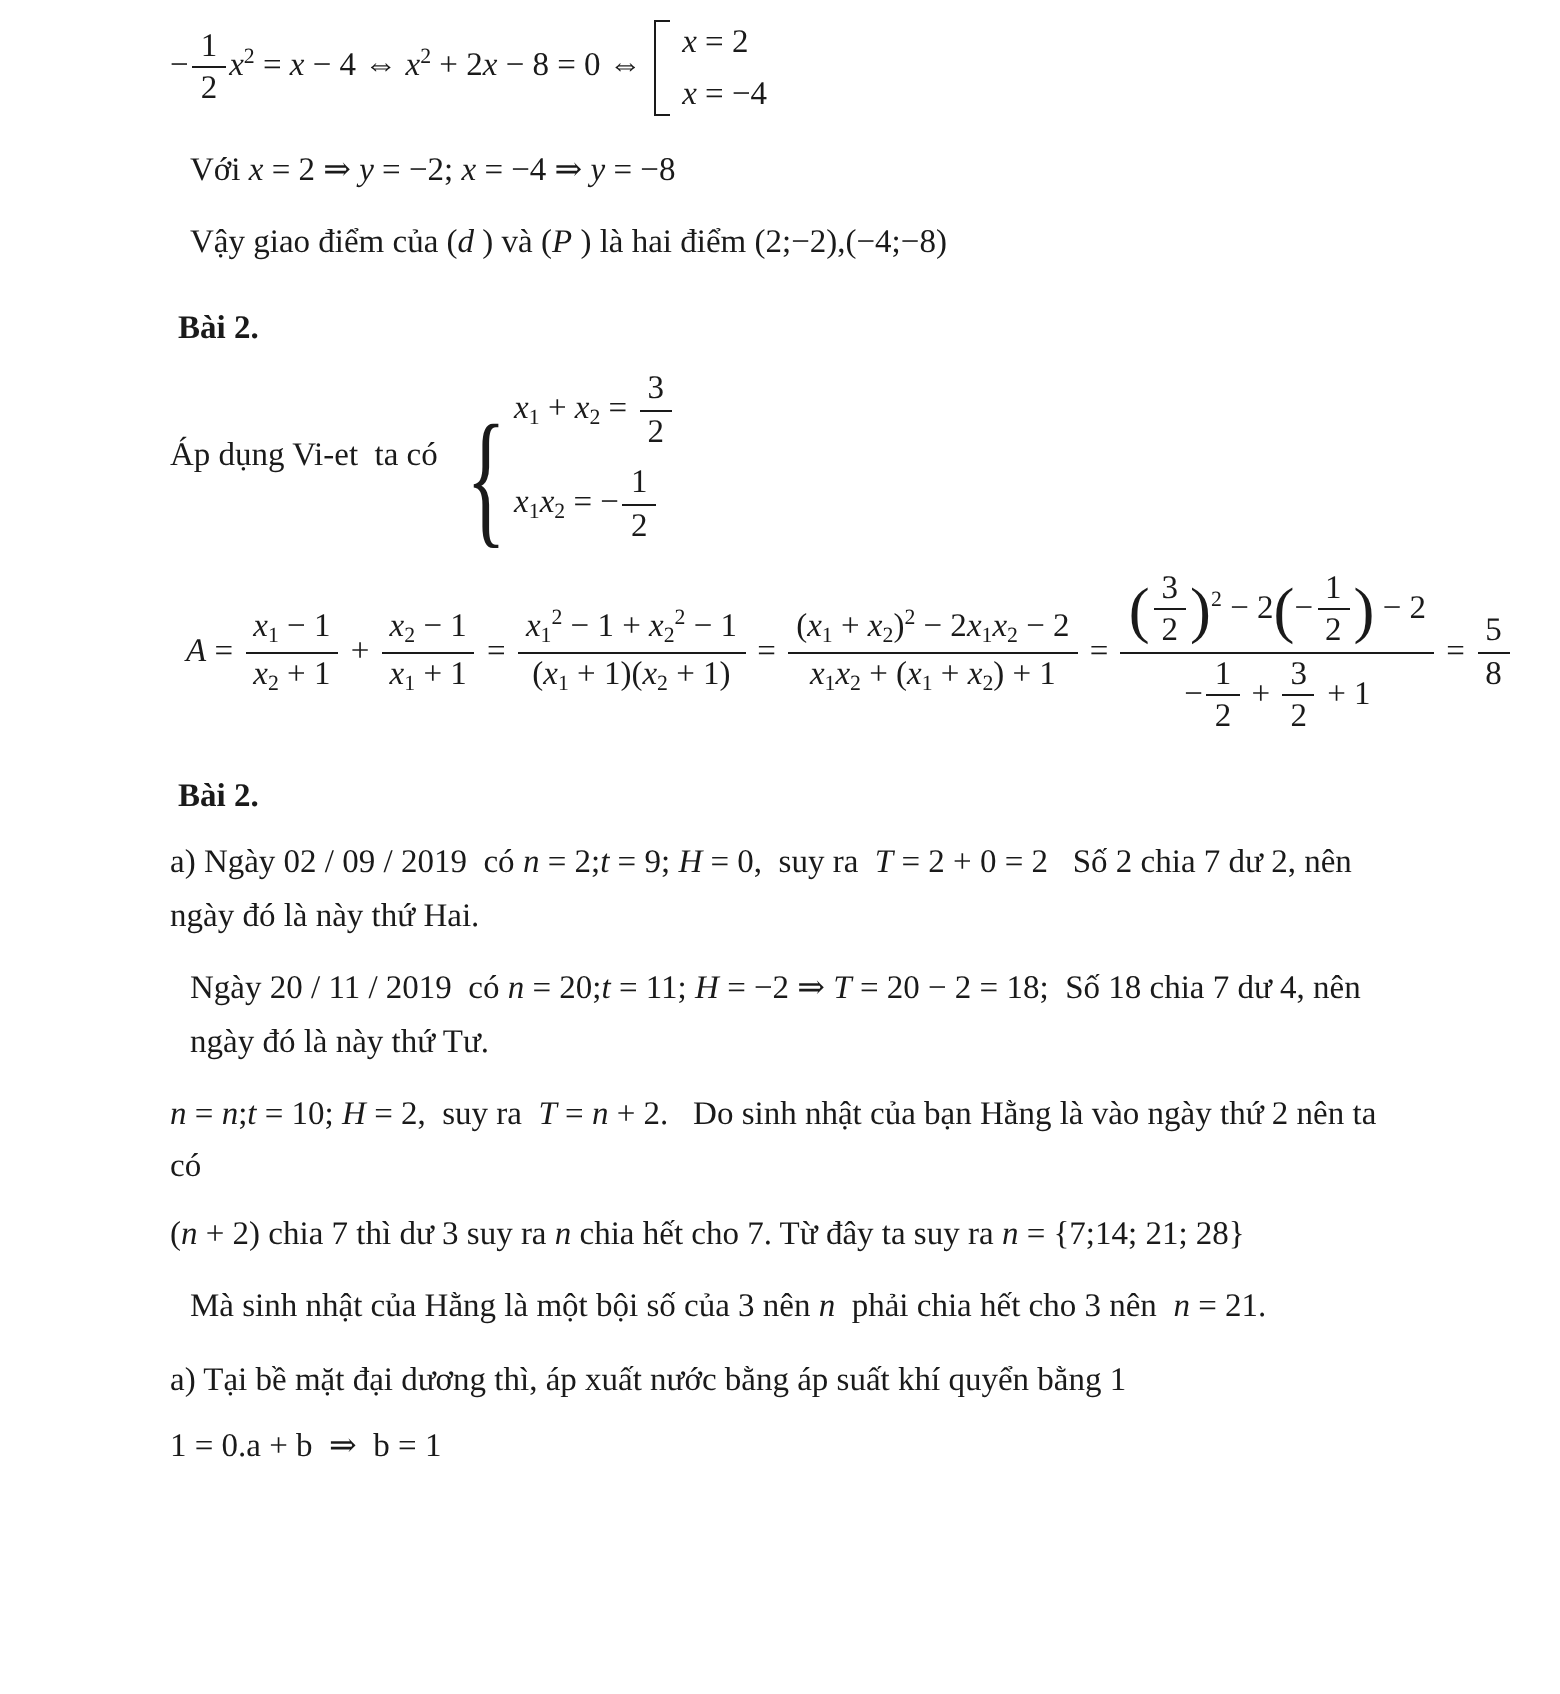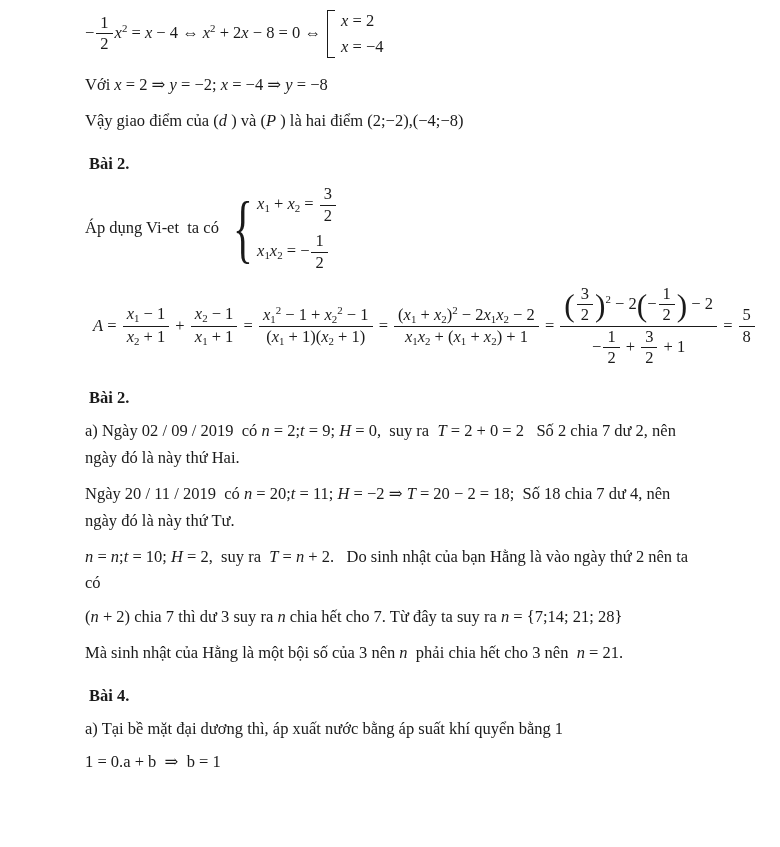--- a/index.html
+++ b/index.html
@@ -3,30 +3,30 @@
 <meta charset="utf-8">
 <style>
   html,body{margin:0;padding:0;background:#e8e8e8;}
   .page{
     width:780px;height:847px;background:#ffffff;box-sizing:border-box;
     padding:6px 86px 0 85px;overflow:hidden;
     font-family:"Liberation Serif","DejaVu Serif",serif;
     font-size:16.5px;color:#1a1a1a;line-height:1.6;
   }
   .hd{font-weight:bold;margin:16px 0 6px 4px;}
-  .para{white-space:pre-wrap;margin:10px 0;}
+  .para{white-space:pre-wrap;margin:10px 10px;}
   .math{white-space:pre;margin:10px 0;}
   .mi{font-style:italic;}
   .mx{}
   .msub{font-size:66%;vertical-align:-0.28em;}
   .msup{font-size:66%;vertical-align:0.55em;}
   .mfrac{display:inline-block;vertical-align:middle;text-align:center;margin:0 2px;}
   .mfrac>.num{display:block;border-bottom:1px solid currentColor;padding:0 4px;white-space:pre;line-height:1.25;}
   .mfrac>.den{display:block;padding:0 4px;white-space:pre;line-height:1.25;}
-  .mcases{display:inline-flex;align-items:center;vertical-align:middle;margin:0 2px;}
+  .mcases{display:inline-flex;align-items:flex-end;vertical-align:middle;margin:0 2px;}
   .caserows{display:inline-flex;flex-direction:column;gap:5px;}
   .caserow{display:block;white-space:pre;text-align:left;line-height:1.3;}
   .sqbr{align-self:stretch;width:7px;border-left:1.7px solid currentColor;
         border-top:1.7px solid currentColor;border-bottom:1.7px solid currentColor;margin-right:6px;}
   .brace{font-size:455%;line-height:0.9;font-weight:400;transform:scaleX(0.55);
          transform-origin:center;display:inline-block;margin-right:-4px;}
   .mbig{font-size:190%;vertical-align:middle;line-height:0.8;}
   .indent1{margin-left:10px;}
   .indent2{margin-left:8px;}
   .indent3{margin-left:53px;}
@@ -46,17 +46,16 @@
   <div class="math indent1 tight"><span class="mx">Áp dụng Vi-et  ta có </span><span class="mcases"><span class="brace">{</span><span class="caserows"><span class="caserow"><span class="mi">x</span><span class="msub">1</span><span class="mx"> + </span><span class="mi">x</span><span class="msub">2</span><span class="mx"> = </span><span class="mfrac"><span class="num"><span class="mx">3</span></span><span class="den"><span class="mx">2</span></span></span></span><span class="caserow"><span class="mi">x</span><span class="msub">1</span><span class="mi">x</span><span class="msub">2</span><span class="mx"> = −</span><span class="mfrac"><span class="num"><span class="mx">1</span></span><span class="den"><span class="mx">2</span></span></span></span></span></span></div>
   <div class="math indent2"><span class="mi">A</span><span class="mx"> = </span><span class="mfrac"><span class="num"><span class="mi">x</span><span class="msub">1</span><span class="mx"> − 1</span></span><span class="den"><span class="mi">x</span><span class="msub">2</span><span class="mx"> + 1</span></span></span><span class="mx"> + </span><span class="mfrac"><span class="num"><span class="mi">x</span><span class="msub">2</span><span class="mx"> − 1</span></span><span class="den"><span class="mi">x</span><span class="msub">1</span><span class="mx"> + 1</span></span></span><span class="mx"> = </span><span class="mfrac"><span class="num"><span class="mi">x</span><span class="msub">1</span><span class="msup">2</span><span class="mx"> − 1 + </span><span class="mi">x</span><span class="msub">2</span><span class="msup">2</span><span class="mx"> − 1</span></span><span class="den"><span class="mx">(</span><span class="mi">x</span><span class="msub">1</span><span class="mx"> + 1)(</span><span class="mi">x</span><span class="msub">2</span><span class="mx"> + 1)</span></span></span><span class="mx"> = </span><span class="mfrac"><span class="num"><span class="mx">(</span><span class="mi">x</span><span class="msub">1</span><span class="mx"> + </span><span class="mi">x</span><span class="msub">2</span><span class="mx">)</span><span class="msup">2</span><span class="mx"> − 2</span><span class="mi">x</span><span class="msub">1</span><span class="mi">x</span><span class="msub">2</span><span class="mx"> − 2</span></span><span class="den"><span class="mi">x</span><span class="msub">1</span><span class="mi">x</span><span class="msub">2</span><span class="mx"> + (</span><span class="mi">x</span><span class="msub">1</span><span class="mx"> + </span><span class="mi">x</span><span class="msub">2</span><span class="mx">) + 1</span></span></span><span class="mx"> = </span><span class="mfrac"><span class="num"><span class="mbig">(</span><span class="mfrac"><span class="num"><span class="mx">3</span></span><span class="den"><span class="mx">2</span></span></span><span class="mbig">)</span><span class="msup">2</span><span class="mx"> − 2</span><span class="mbig">(</span><span class="mx">−</span><span class="mfrac"><span class="num"><span class="mx">1</span></span><span class="den"><span class="mx">2</span></span></span><span class="mbig">)</span><span class="mx"> − 2</span></span><span class="den"><span class="mx">−</span><span class="mfrac"><span class="num"><span class="mx">1</span></span><span class="den"><span class="mx">2</span></span></span><span class="mx"> + </span><span class="mfrac"><span class="num"><span class="mx">3</span></span><span class="den"><span class="mx">2</span></span></span><span class="mx"> + 1</span></span></span><span class="mx"> = </span><span class="mfrac"><span class="num"><span class="mx">5</span></span><span class="den"><span class="mx">8</span></span></span></div>
 
   <div class="hd">Bài 2.</div>
   <div class="para tight"><span class="mx">a) Ngày 02 / 09 / 2019  có </span><span class="mi">n</span><span class="mx"> = 2;</span><span class="mi">t</span><span class="mx"> = 9; </span><span class="mi">H</span><span class="mx"> = 0,  suy ra  </span><span class="mi">T</span><span class="mx"> = 2 + 0 = 2   Số 2 chia 7 dư 2, nên ngày đó là này thứ Hai.</span></div>
   <div class="para"><span class="mx">Ngày 20 / 11 / 2019  có </span><span class="mi">n</span><span class="mx"> = 20;</span><span class="mi">t</span><span class="mx"> = 11; </span><span class="mi">H</span><span class="mx"> = −2 ⇒ </span><span class="mi">T</span><span class="mx"> = 20 − 2 = 18;  Số 18 chia 7 dư 4, nên ngày đó là này thứ Tư.</span></div>
   <div class="para tight"><span class="mi">n</span><span class="mx"> = </span><span class="mi">n</span><span class="mx">;</span><span class="mi">t</span><span class="mx"> = 10; </span><span class="mi">H</span><span class="mx"> = 2,  suy ra  </span><span class="mi">T</span><span class="mx"> = </span><span class="mi">n</span><span class="mx"> + 2.   Do sinh nhật của bạn Hằng là vào ngày thứ 2 nên ta có</span></div>
   <div class="para tight"><span class="mx">(</span><span class="mi">n</span><span class="mx"> + 2) chia 7 thì dư 3 suy ra </span><span class="mi">n</span><span class="mx"> chia hết cho 7. Từ đây ta suy ra </span><span class="mi">n</span><span class="mx"> = {7;14; 21; 28}</span></div>
   <div class="para"><span class="mx">Mà sinh nhật của Hằng là một bội số của 3 nên </span><span class="mi">n</span><span class="mx">  phải chia hết cho 3 nên  </span><span class="mi">n</span><span class="mx"> = 21.</span></div>
 
-  <div class="hd">Bài 4.</div>
   <div class="para tight"><span class="mx">a) Tại bề mặt đại dương thì, áp xuất nước bằng áp suất khí quyển bằng 1</span></div>
   <div class="math indent3 tight"><span class="mx">1 = 0.a + b  ⇒  b = 1</span></div>
 
 </div>
 
 </body></html>

